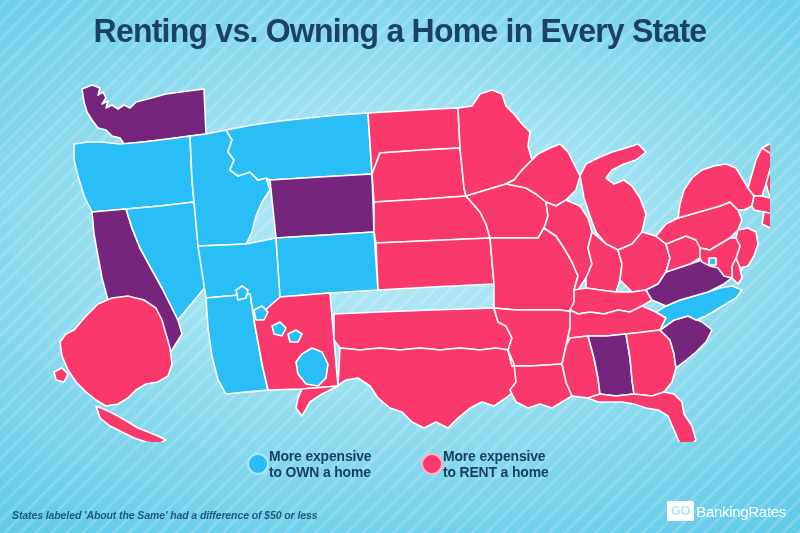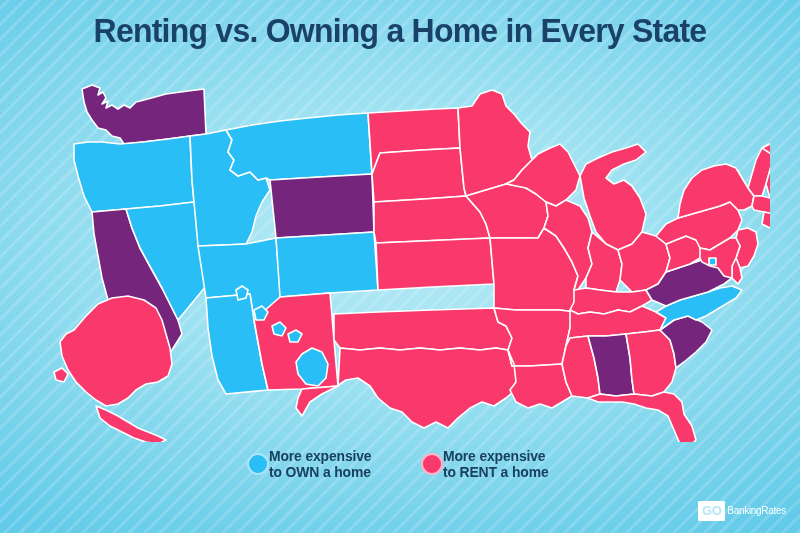--- a/index.html
+++ b/index.html
@@ -110,21 +110,21 @@
     color:#b7e7f4;
     font-weight:bold;
     font-size:13px;
     line-height:1;
     padding:3px 4px 4px 4px;
     letter-spacing:-0.5px;
     border-radius:1px;
   }
   .brand-name{
     color:#ffffff;
-    font-size:10px;
+    font-size:15px;
     font-weight:normal;
     letter-spacing:-0.3px;
     line-height:1;
   }
 </style>
 </head>
 <body>
 
 <div id="infographic">
 
@@ -207,19 +207,20 @@
       <span class="legend-text">More expensive
 to OWN a home</span>
     </div>
     <div class="legend-item">
       <span class="legend-dot" style="background:#f9396b"></span>
       <span class="legend-text">More expensive
 to RENT a home</span>
     </div>
   </div>
 
+  <div class="footnote">States labeled 'About the Same' had a difference of $50 or less</div>
 
   <div class="brand">
     <span class="brand-go">GO</span>
     <span class="brand-name">BankingRates</span>
   </div>
 
 </div>
 
 </body></html>

